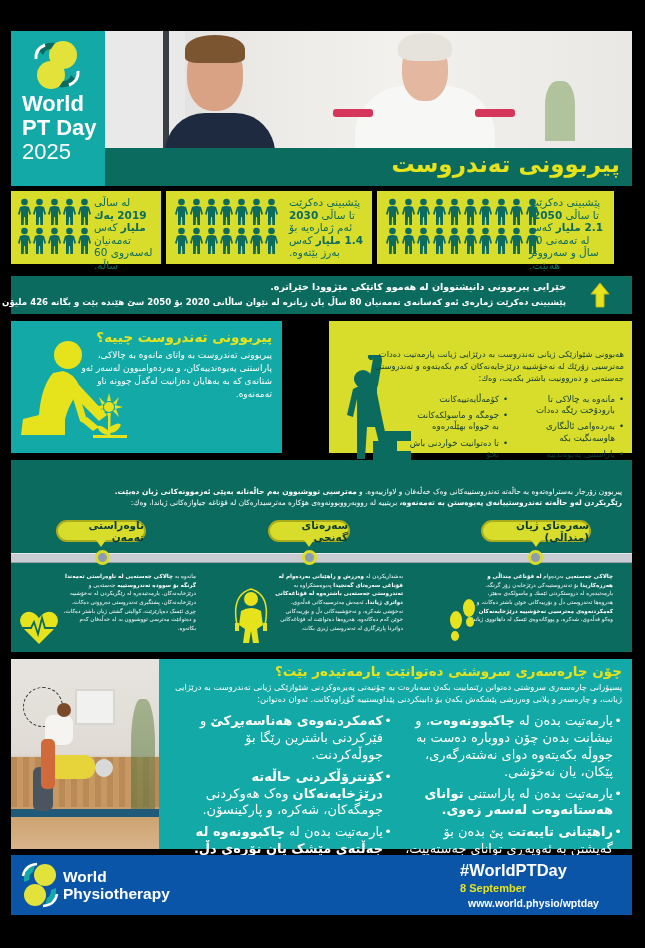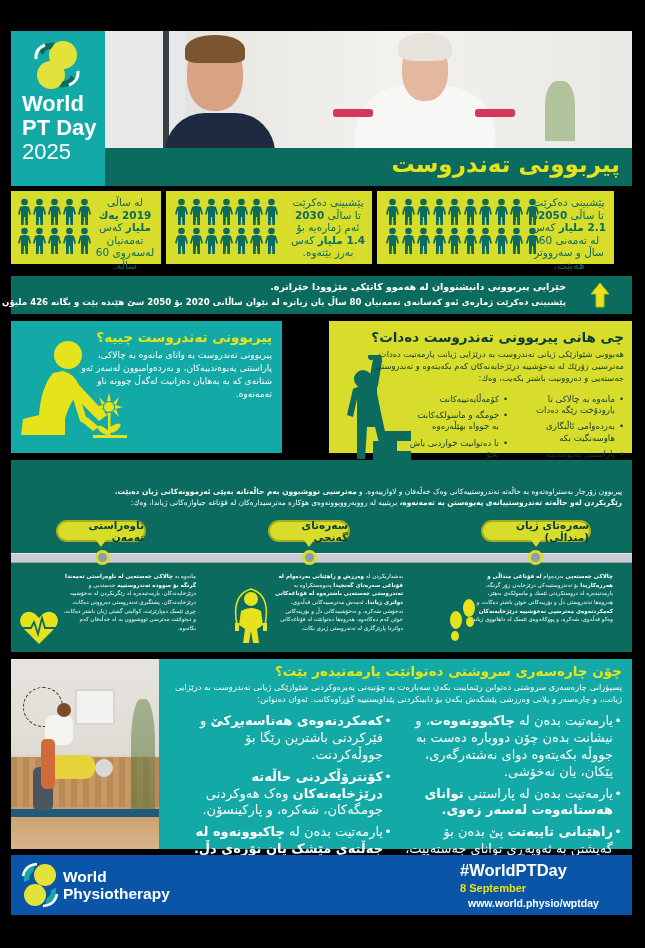--- a/index.html
+++ b/index.html
@@ -12,21 +12,21 @@
   #header { left: 11px; top: 31px; width: 621px; height: 155px; }
   #logo-panel { left: 0; top: 0; width: 94px; height: 155px; background: #12a9a6; }
   #photo { left: 94px; top: 0; width: 527px; height: 117px;
     background: linear-gradient(90deg, #dcdcdc 0%, #eceae6 30%, #f2f1ee 55%, #e9e8e4 100%); overflow: hidden; }
   #title-bar { left: 94px; top: 117px; width: 527px; height: 38px; background: #0c6b5f; }
   #title-bar span { position: absolute; right: 12px; top: 3px; color: #e6e31d; font-size: 23px; font-weight: bold; direction: rtl; }
   .logo-text { position: absolute; left: 11px; color: #fff; font-family: "Liberation Sans", sans-serif; font-weight: bold; line-height: 1; }
 
   
   .stat { background: #d8dc2a; top: 191px; height: 73px; }
-  .stat .txt { position: absolute; right: 5px; top: 5px; color: #0c6b5f; font-size: 10.5px; line-height: 1.2; direction: rtl; text-align: center; }
+  .stat .txt { position: absolute; right: 5px; top: 5px; color: #0c6b5f; font-size: 10.5px; line-height: 1.2; direction: rtl; text-align: left; }
   .stat .txt b { font-weight: bold; }
   .people { position: absolute; display: grid; gap: 1px 0; }
   .person { width: 15px; height: 28px; position: relative; }
 
   
   #growth { left: 11px; top: 276px; width: 621px; height: 38px; background: #0c6b5f; }
   #growth .l1 { position: absolute; right: 66px; top: 5px; color: #fff; font-size: 9.5px; font-weight: bold; direction: rtl; }
   #growth .l2 { position: absolute; right: 66px; top: 21px; color: #fff; font-size: 8.6px; direction: rtl; white-space: nowrap; font-weight: bold; }
 
   
@@ -325,21 +325,20 @@
 
 <div id="why" class="abs">
   <svg width="80" height="110" viewBox="0 0 80 110" style="position:absolute;left:4px;top:34px">
     <circle cx="30" cy="24" r="9" fill="#0c6b5f"></circle>
     <path d="M44 2 L40 4 L36 26 L20 34 L14 60 L20 62 L24 44 L24 104 L32 104 L34 72 L42 72 L46 88 L54 86 L48 58 L44 38 Z" fill="#0c6b5f"></path>
     <path d="M38 2 Q46 -2 46 6 L42 30" stroke="#0c6b5f" stroke-width="6" fill="none" stroke-linecap="round"></path>
     <rect x="40" y="86" width="24" height="10" fill="#0c6b5f"></rect>
     <rect x="40" y="96" width="38" height="10" fill="#0c6b5f"></rect>
     <rect x="52" y="76" width="26" height="10" fill="#0c6b5f"></rect>
   </svg>
-  <div class="rtl abs h-dark" style="right:8px;top:8px;">چی هانی پیربوونی تەندروست دەدات؟</div>
   <div class="rtl abs" style="right:8px;top:28px;width:270px;color:#0d3b37;font-size:8.4px;line-height:1.4;">هەبوونی شێوازێکی ژیانی تەندروست بە درێژایی ژیانت پارمەتیت دەدات مەترسیی زۆرێك لە نەخۆشییە درێژخایەنەکان کەم بکەیتەوە و تەندروستی جەستەیی و دەروونیت باشتر بکەیت، وەك:</div>
   <ul class="bullets abs" style="right:8px;top:73px;width:108px;">
     <li style="color:#0d3b37;font-size:8.6px;">مانەوە بە چالاکی تا بارودۆخت رێگە دەدات</li>
     <li style="color:#0d3b37;font-size:8.6px;">بەردەوامی ئاڵنگاری هاوسەنگیت بکە</li>
     <li style="color:#0d3b37;font-size:8.6px;">پاراستنی پەیوەندییە</li>
   </ul>
   <ul class="bullets abs" style="right:124px;top:73px;width:100px;">
     <li style="color:#0d3b37;font-size:8.6px;">کۆمەڵایەتییەکانت</li>
     <li style="color:#0d3b37;font-size:8.6px;">جومگە و ماسولکەکانت بە جوواە بهێڵەرەوە</li>
     <li style="color:#0d3b37;font-size:8.6px;">تا دەتوانیت خواردنی باش بخۆ</li>

